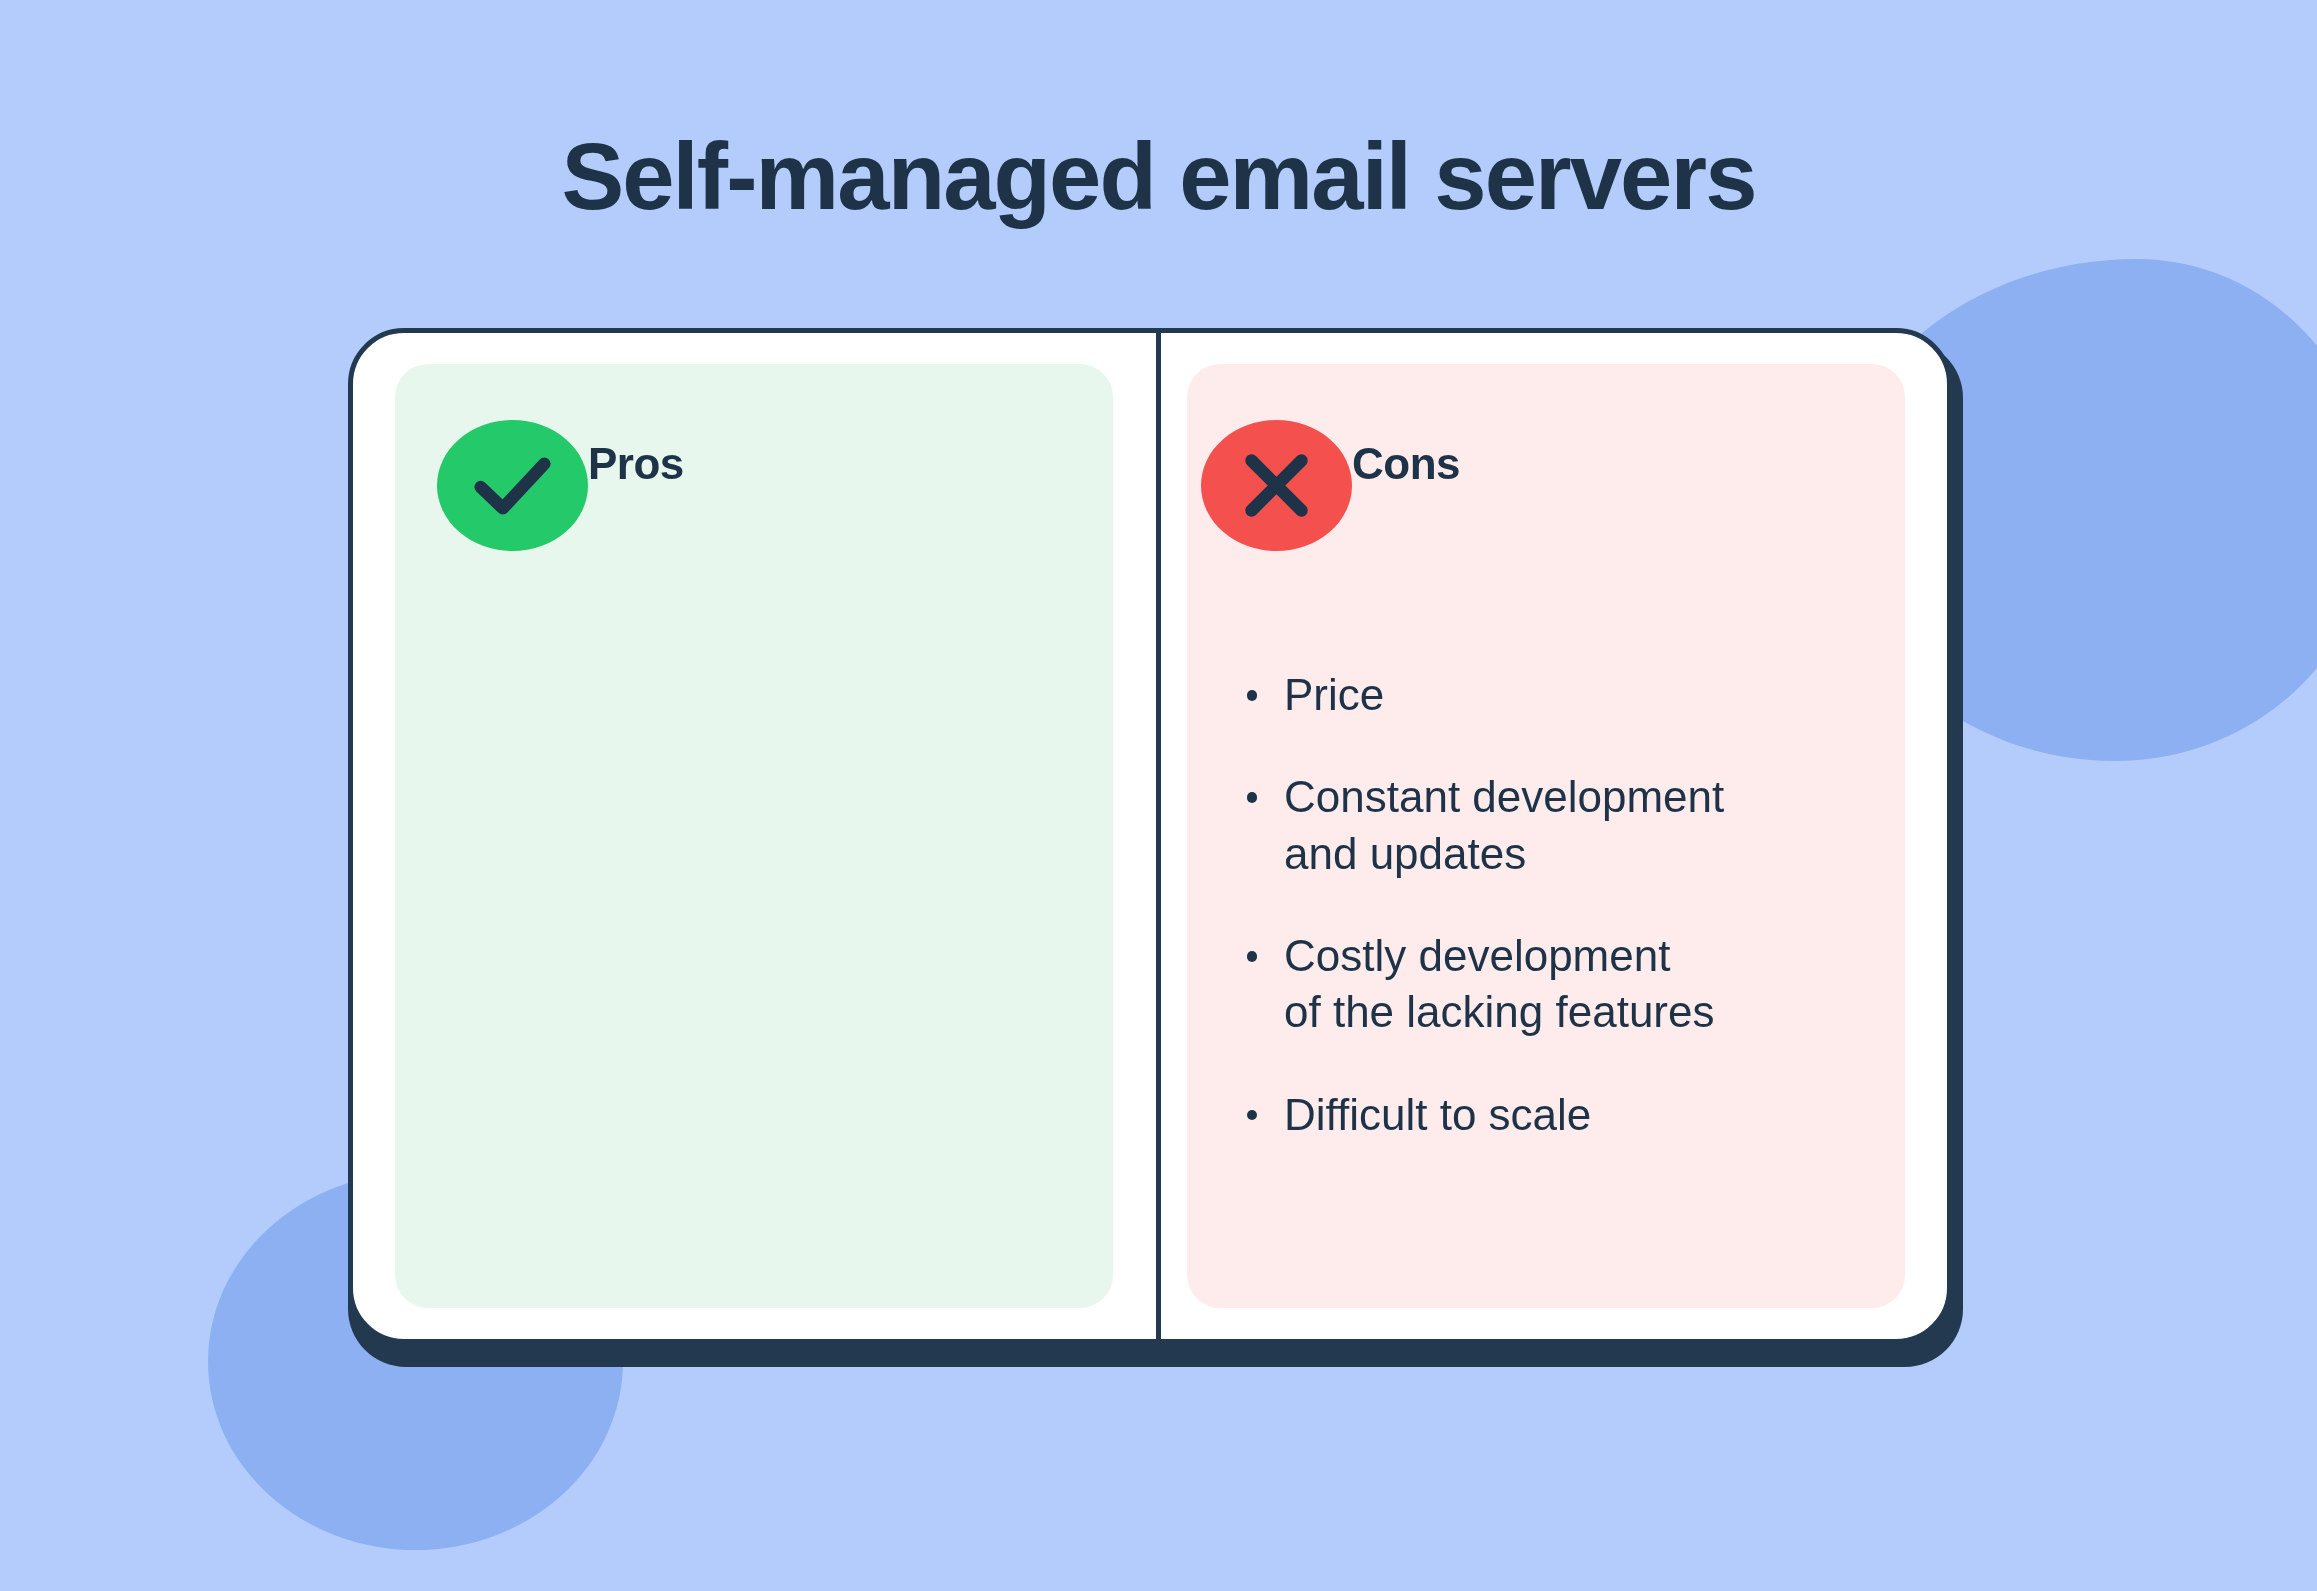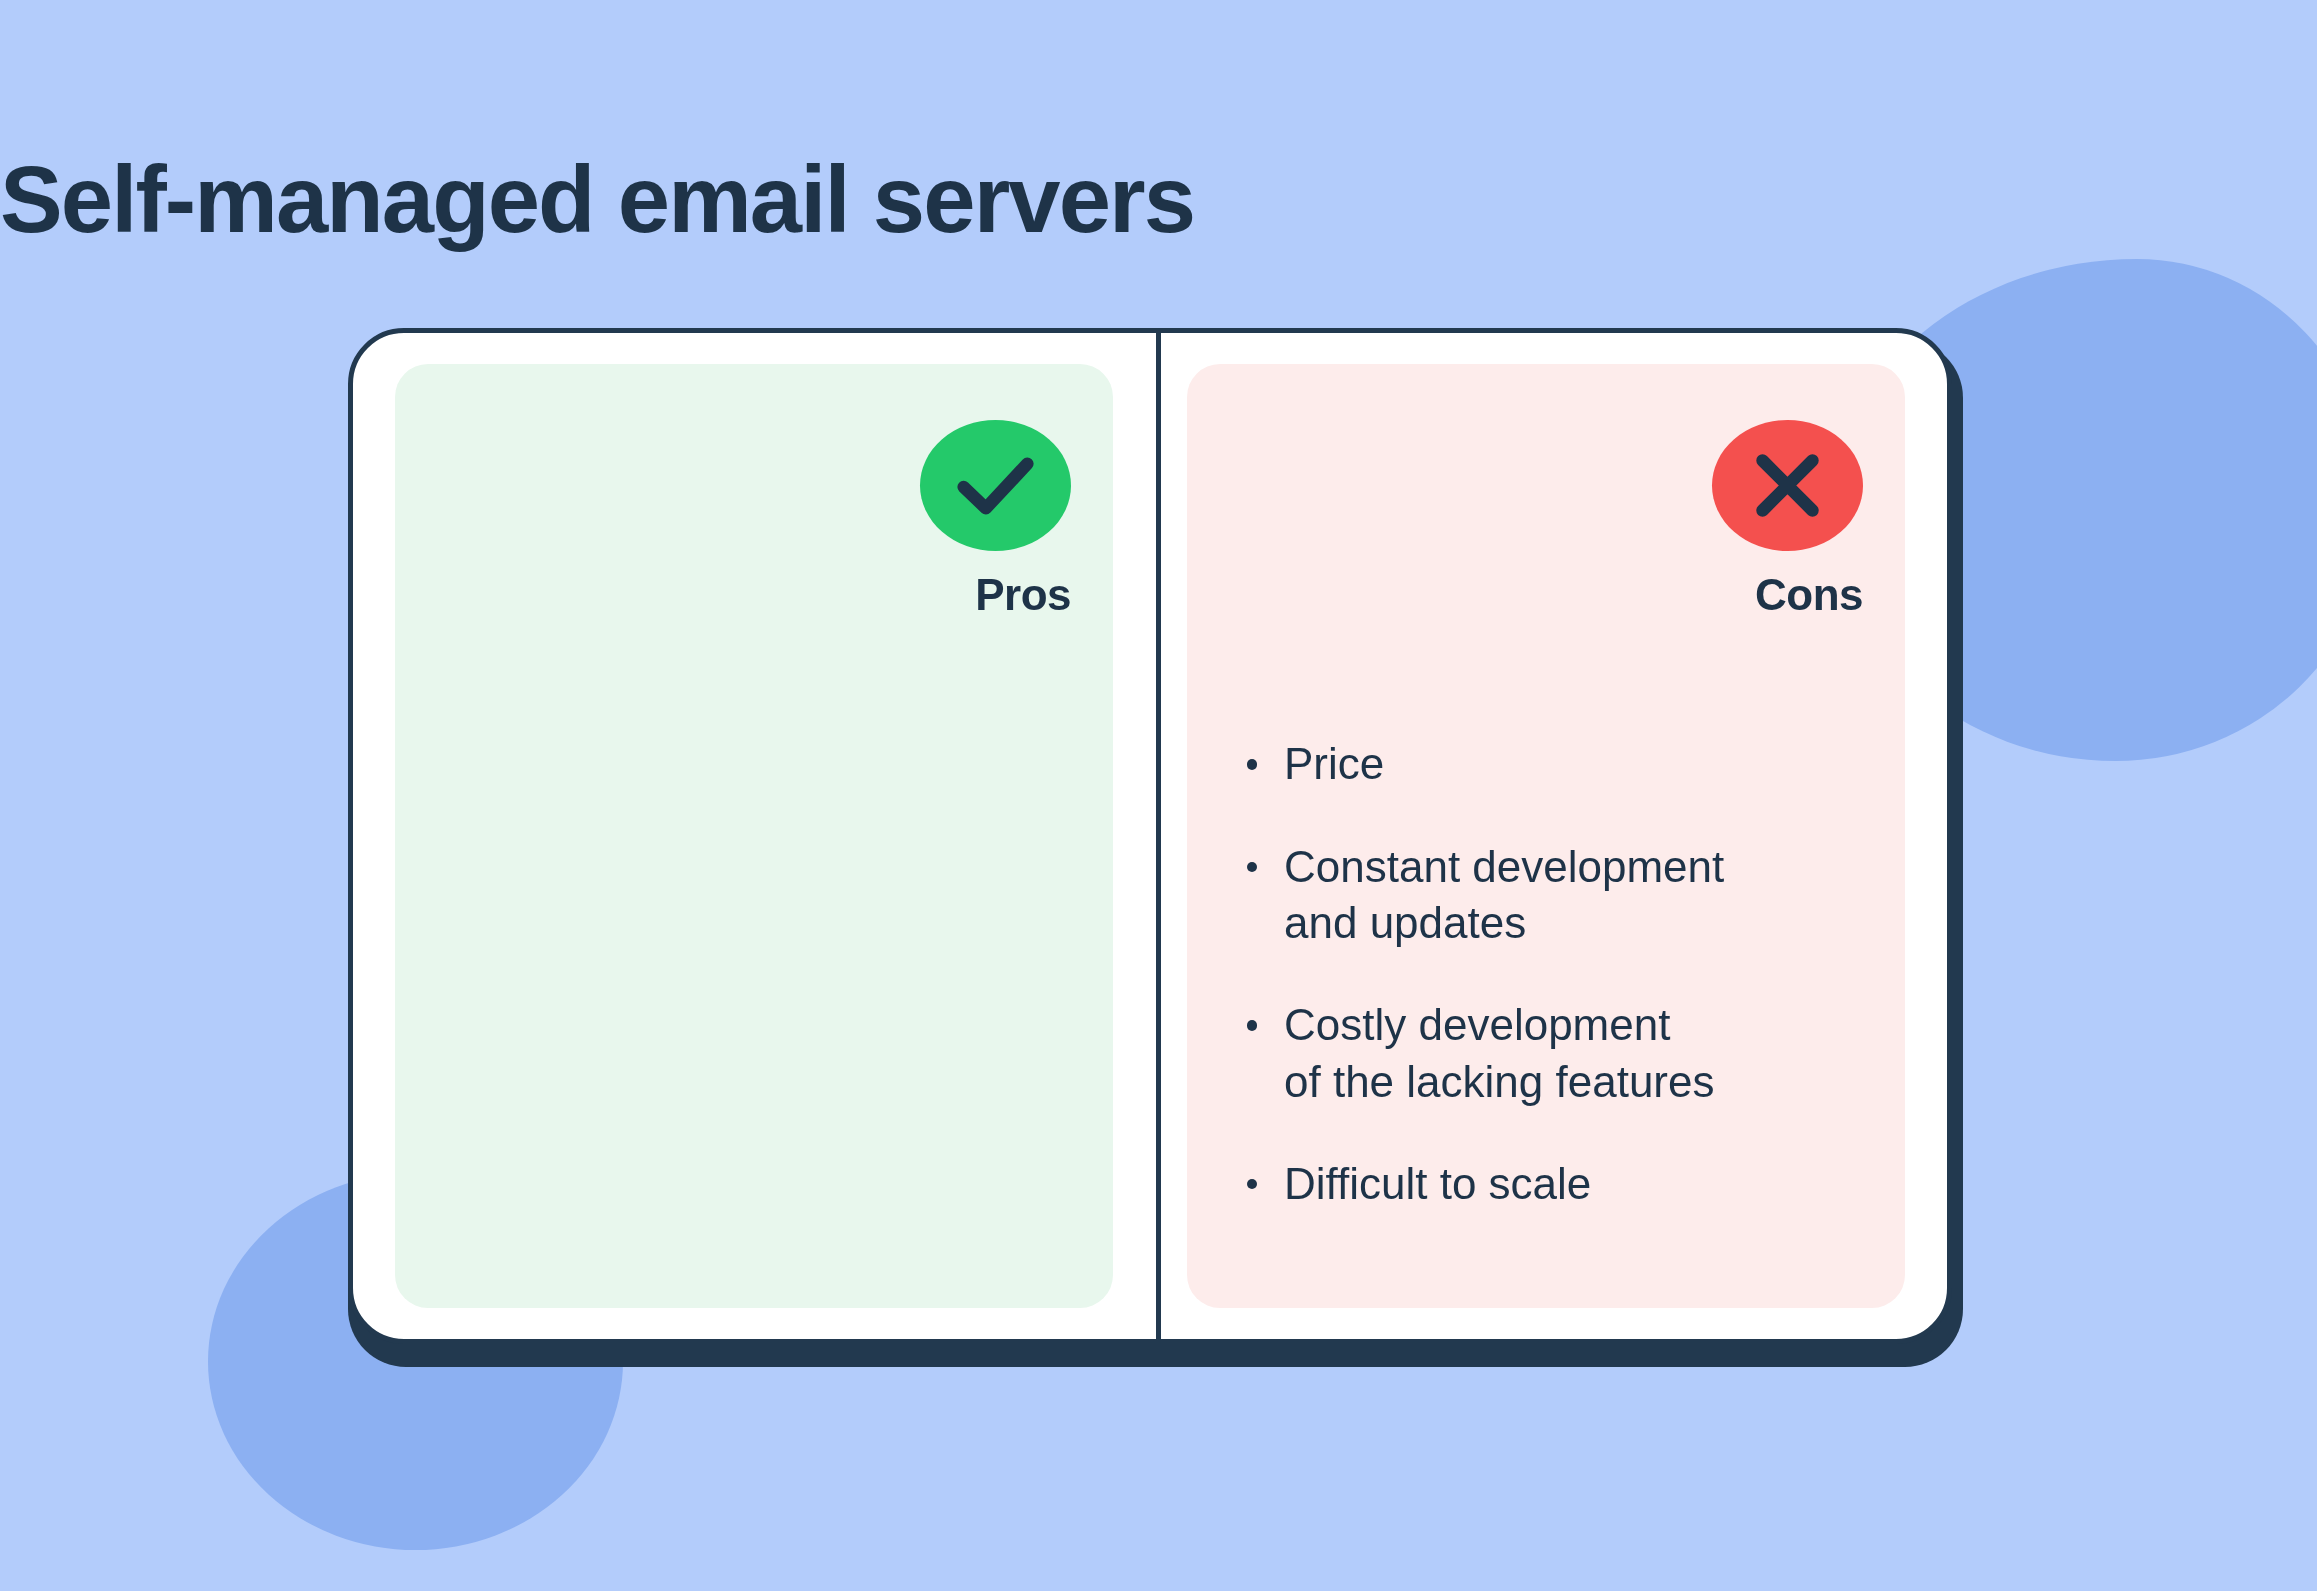--- a/index.html
+++ b/index.html
@@ -42,28 +42,27 @@
     top: 1173px;
     border-radius: 50% 50% 50% 50% / 50% 50% 50% 50%;
   }
 
   
   .page-title {
     position: absolute;
     left: 0;
     right: 0;
     top: 130px;
-    text-align: left;
+    text-align: center;
     font-size: 94px;
     font-weight: 700;
     letter-spacing: -1.9px;
     color: #1e3348;
     line-height: 1;
     white-space: nowrap;
-    margin-top: 23px;
   }
 
   
   .card-shadow {
     position: absolute;
     left: 348px;
     top: 340px;
     width: 1615px;
     height: 1027px;
     background: #22394f;
@@ -107,22 +106,22 @@
     border-radius: 33px;
     box-sizing: border-box;
     padding: 56px 42px 39px 42px;
   }
   .panel-pros { background: #e8f7ed; }
   .panel-cons { background: #fdeceb; padding-left: 14px; }
 
   
   .panel-header {
     display: flex;
-    flex-direction: column;
-    align-items: flex-end;
+    flex-direction: row;
+    align-items: flex-start;
   }
   .badge {
     width: 151px;
     height: 131px;
     border-radius: 50%;
     display: flex;
     align-items: center;
     justify-content: center;
   }
   .badge-pros { background: #24c96a; }

